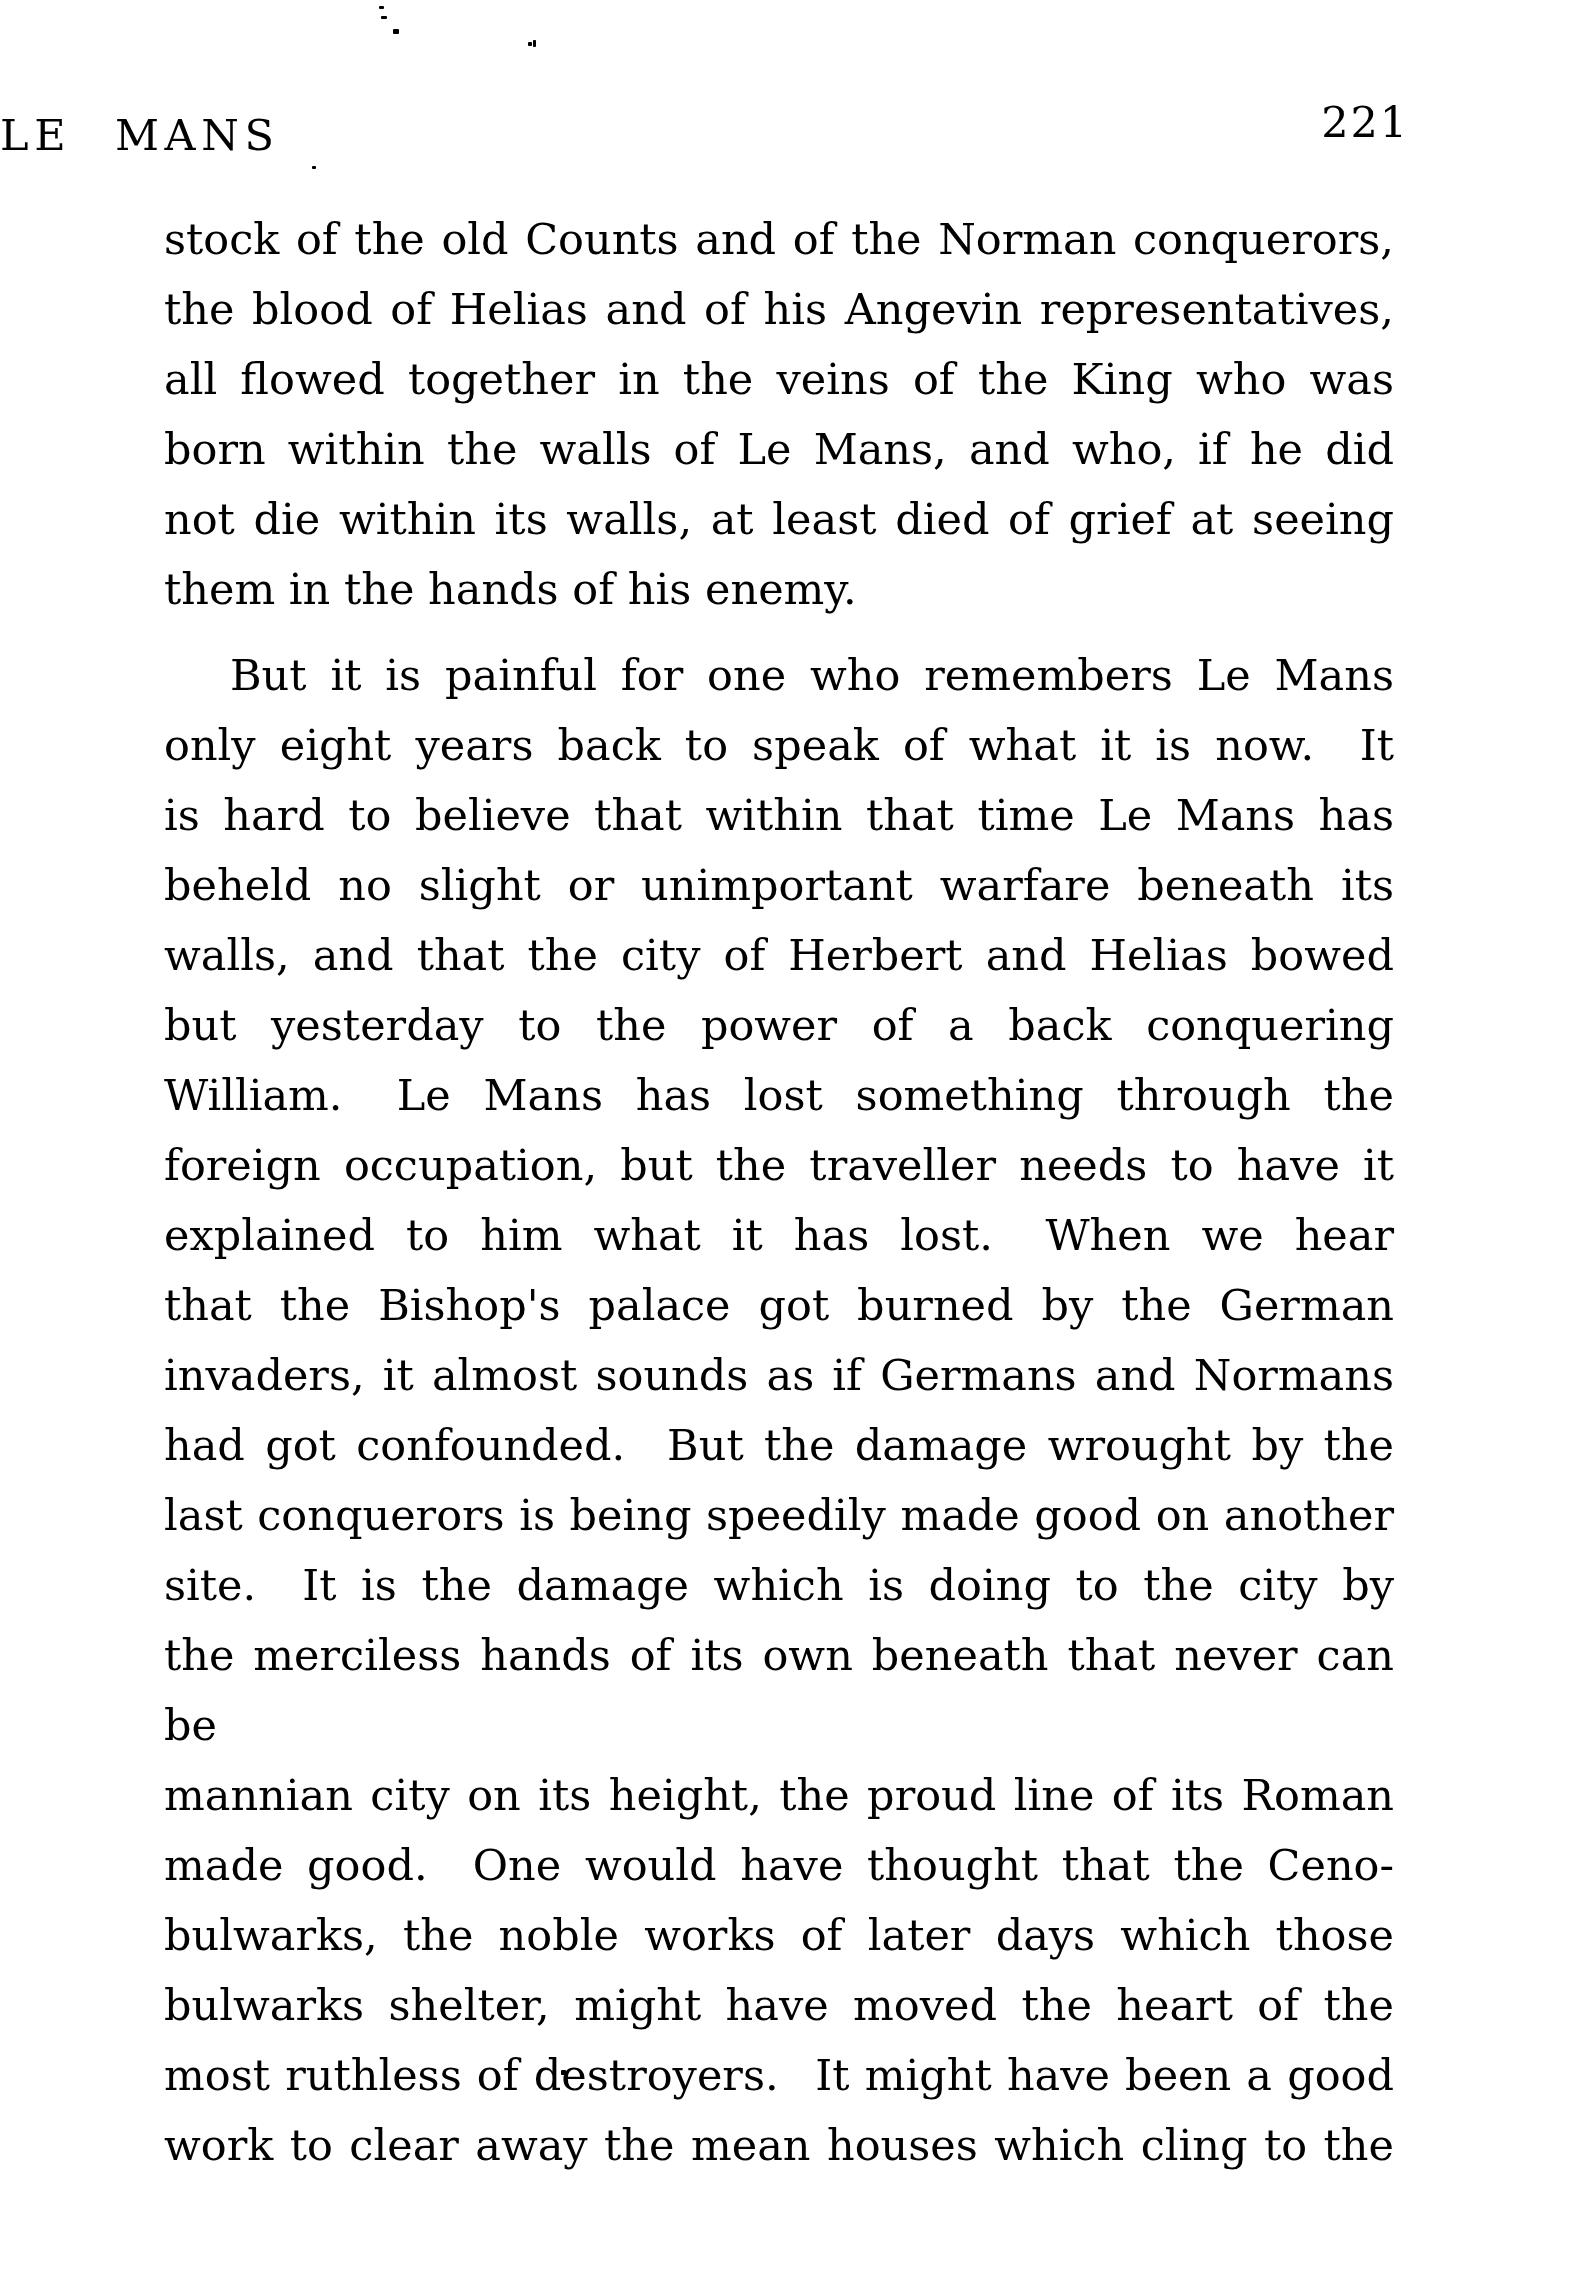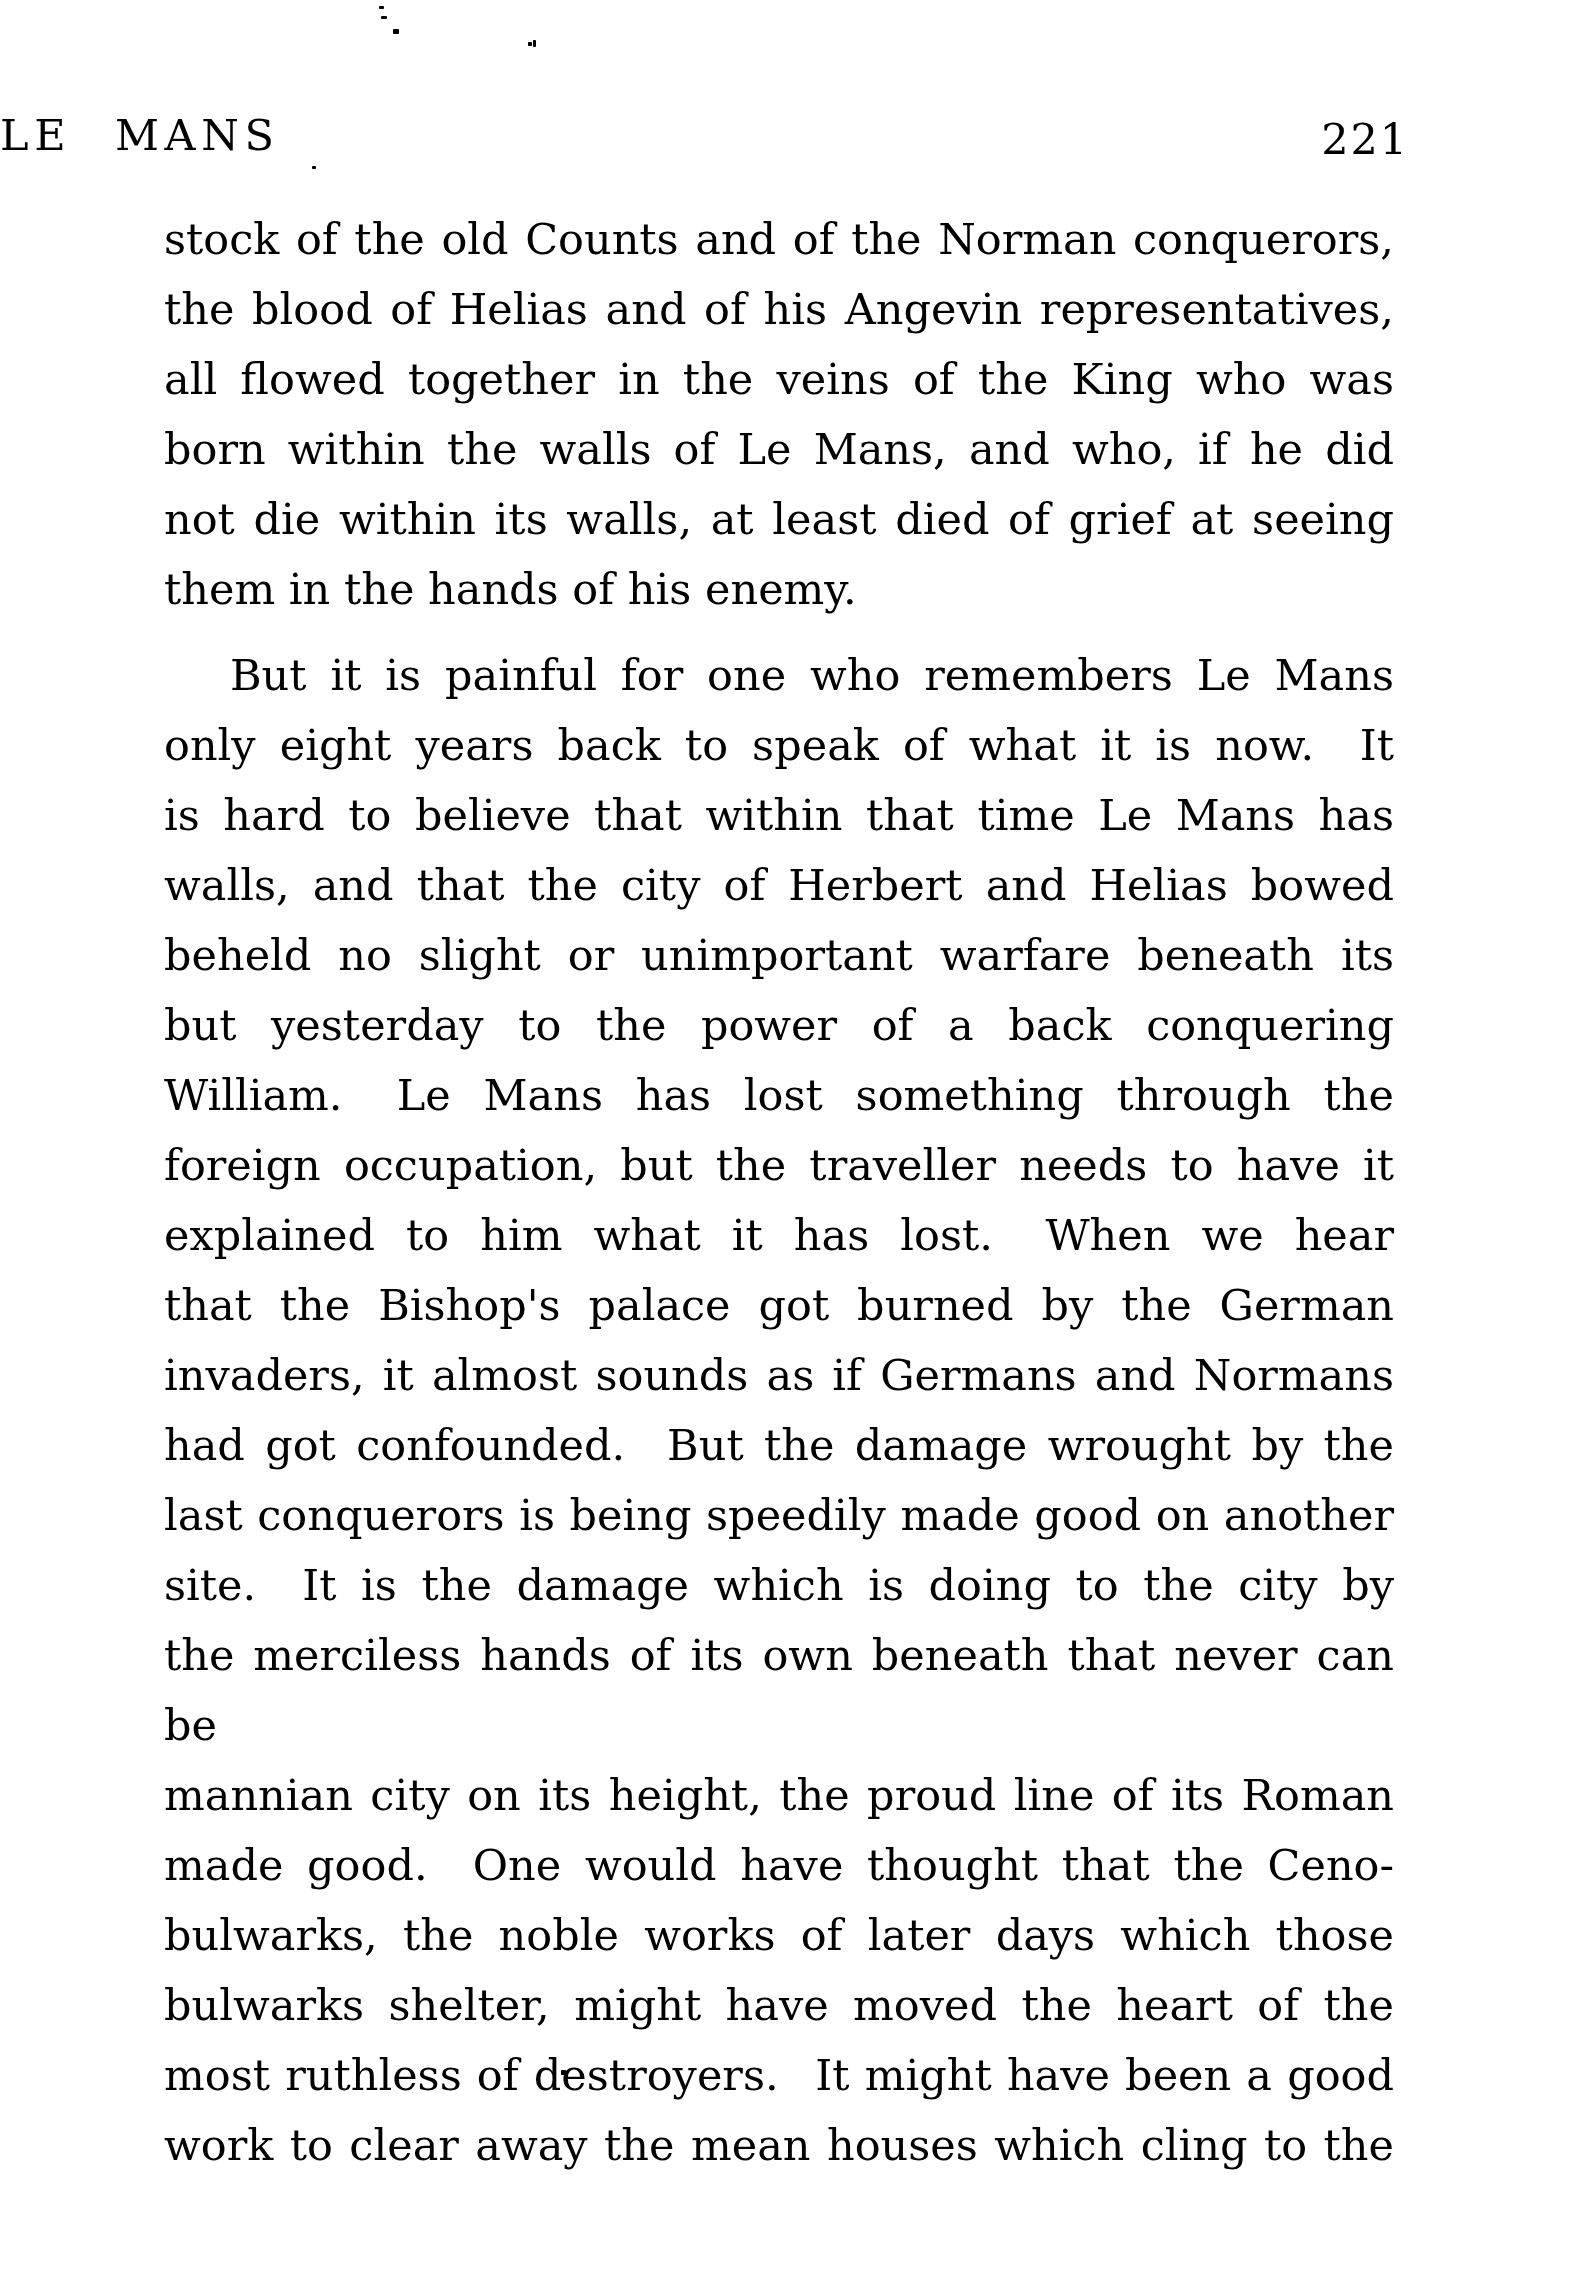--- a/index.html
+++ b/index.html
@@ -21,21 +21,21 @@
     top: 114px;
     left: 0;
     width: 100%;
     font-size: 43px;
     line-height: 1;
     letter-spacing: 5.6px;
     word-spacing: 24.5px;
   }
   .page-number {
     position: absolute;
-    top: 118px;
+    top: 101px;
     right: 185px;
     font-size: 43px;
     line-height: 1;
     letter-spacing: 1.9px;
     text-align: right;
   }
   .text-block {
     position: absolute;
     top: 188px;
     left: 148px;
@@ -82,22 +82,22 @@
       <div class="line">all flowed together in the veins of the King who was</div>
       <div class="line">born within the walls of Le Mans, and who, if he did</div>
       <div class="line">not die within its walls, at least died of grief at seeing</div>
       <div class="line para-end">them in the hands of his enemy.</div>
     </div>
 
     <div class="para">
       <div class="line indent">But it is painful for one who remembers Le Mans</div>
       <div class="line">only eight years back to speak of what it is now.  It</div>
       <div class="line">is hard to believe that within that time Le Mans has</div>
+      <div class="line">beheld no slight or unimportant warfare beneath its</div>
       <div class="line">walls, and that the city of Herbert and Helias bowed</div>
-      <div class="line">beheld no slight or unimportant warfare beneath its</div>
       <div class="line">but yesterday to the power of a back conquering</div>
       <div class="line">William.  Le Mans has lost something through the</div>
       <div class="line">foreign occupation, but the traveller needs to have it</div>
       <div class="line">explained to him what it has lost.  When we hear</div>
       <div class="line">that the Bishop's palace got burned by the German</div>
       <div class="line">invaders, it almost sounds as if Germans and Normans</div>
       <div class="line">had got confounded.  But the damage wrought by the</div>
       <div class="line">last conquerors is being speedily made good on another</div>
       <div class="line">site.  It is the damage which is doing to the city by</div>
       <div class="line">the merciless hands of its own beneath that never can be</div>

